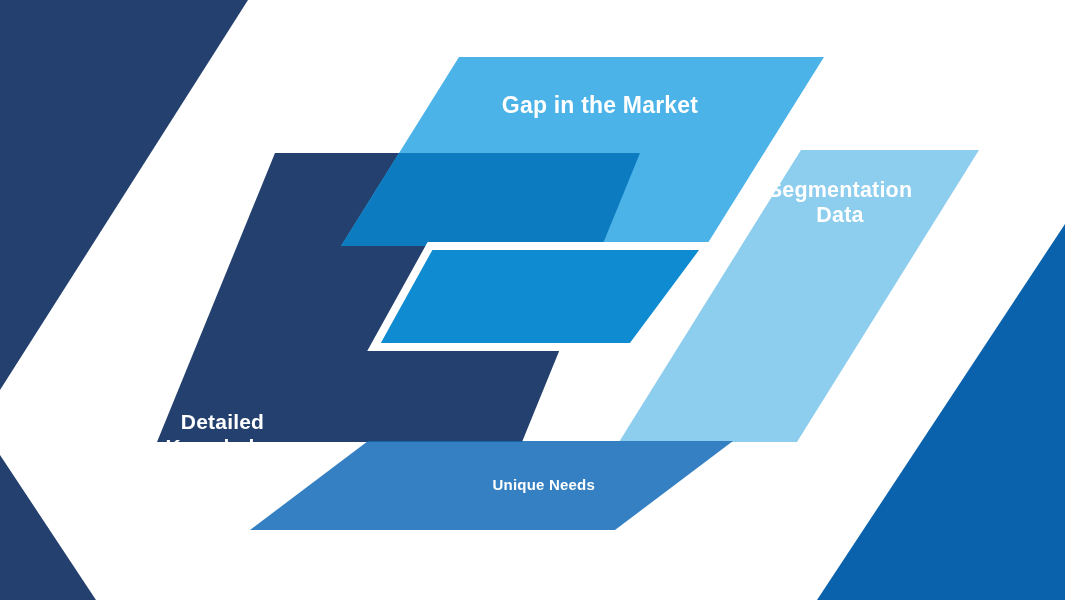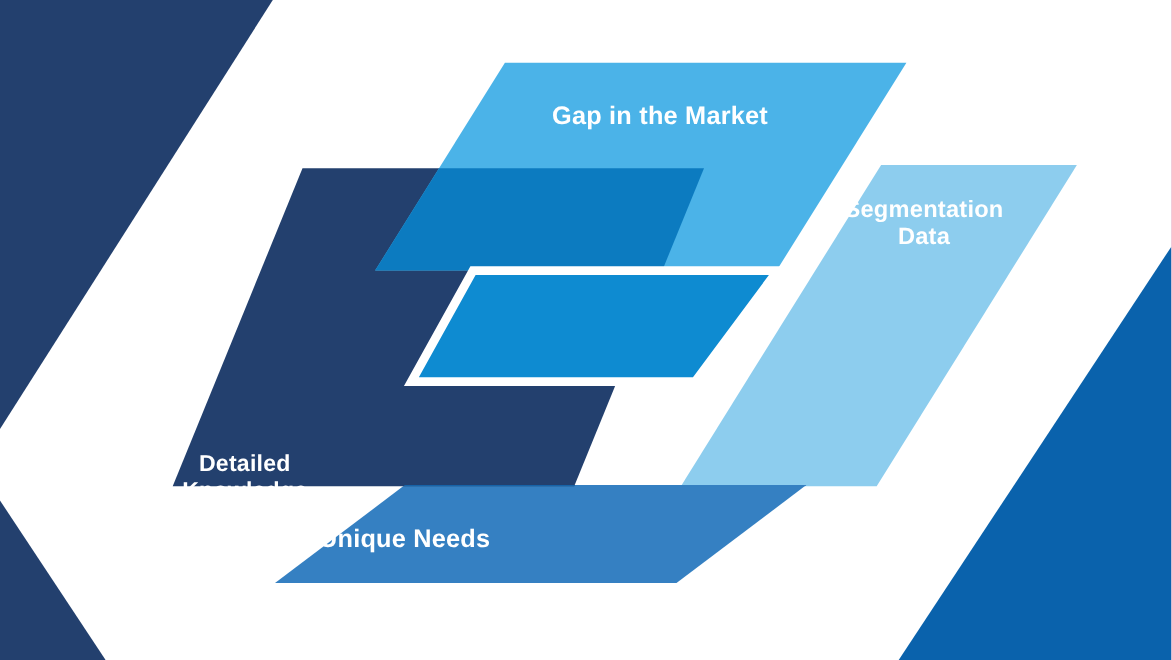--- a/index.html
+++ b/index.html
@@ -57,22 +57,22 @@
     top: 365px;
     width: 235px;
     font-size: 21px;
     text-align: center;
     margin-top: 45px;
   }
   #label-unique-needs {
     left: 290px;
     top: 476px;
     width: 305px;
-    font-size: 23px;
-    text-align: left;
+    font-size: 15px;
+    text-align: right;
   }
   #label-niche-market {
     left: 400px;
     top: 282px;
     width: 260px;
     font-size: 23px;
     text-align: center;
   }
 </style>
 </head>

